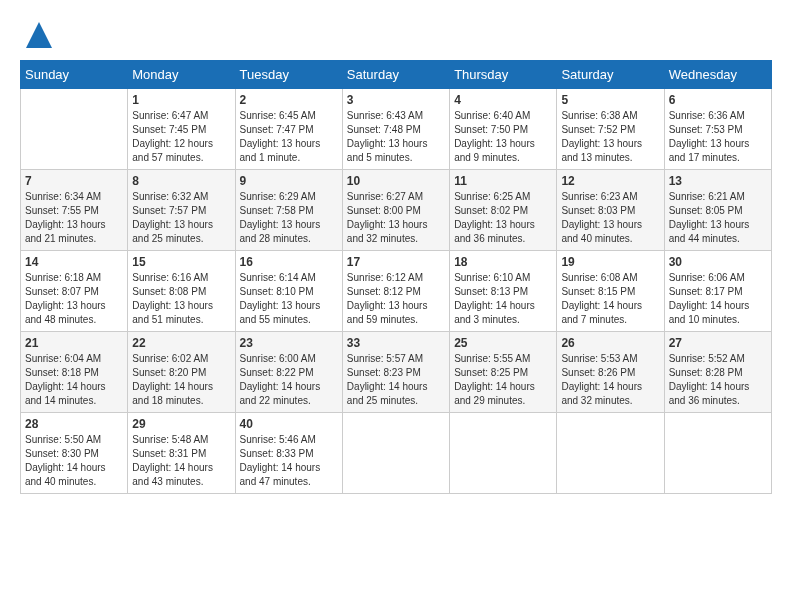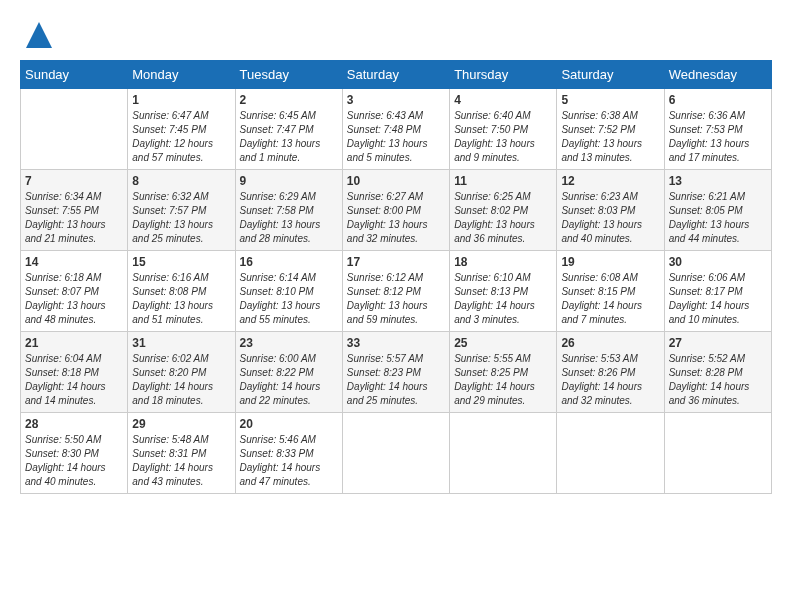--- a/index.html
+++ b/index.html
@@ -80,21 +80,20 @@
     .day-number {
       font-weight: bold;
       font-size: 12px;
       margin-bottom: 2px;
       color: #333;
     }
     .day-info {
       font-size: 10px;
       color: #333;
       line-height: 1.4;
-      font-style: italic;
     }
     .empty-cell {
       background: #fff !important;
     }
   </style>
 </head>
 <body>
 
 <div class="header">
   <div class="logo">
@@ -211,21 +210,21 @@
           <div class="day-number">30</div>
           <div class="day-info">Sunrise: 6:06 AM<br>Sunset: 8:17 PM<br>Daylight: 14 hours and 10 minutes.</div>
         </td>
       </tr>
       <tr>
         <td>
           <div class="day-number">21</div>
           <div class="day-info">Sunrise: 6:04 AM<br>Sunset: 8:18 PM<br>Daylight: 14 hours and 14 minutes.</div>
         </td>
         <td>
-          <div class="day-number">31</div>
+          <div class="day-number">22</div>
           <div class="day-info">Sunrise: 6:02 AM<br>Sunset: 8:20 PM<br>Daylight: 14 hours and 18 minutes.</div>
         </td>
         <td>
           <div class="day-number">23</div>
           <div class="day-info">Sunrise: 6:00 AM<br>Sunset: 8:22 PM<br>Daylight: 14 hours and 22 minutes.</div>
         </td>
         <td>
           <div class="day-number">33</div>
           <div class="day-info">Sunrise: 5:57 AM<br>Sunset: 8:23 PM<br>Daylight: 14 hours and 25 minutes.</div>
         </td>
@@ -245,21 +244,21 @@
       <tr>
         <td>
           <div class="day-number">28</div>
           <div class="day-info">Sunrise: 5:50 AM<br>Sunset: 8:30 PM<br>Daylight: 14 hours and 40 minutes.</div>
         </td>
         <td>
           <div class="day-number">29</div>
           <div class="day-info">Sunrise: 5:48 AM<br>Sunset: 8:31 PM<br>Daylight: 14 hours and 43 minutes.</div>
         </td>
         <td>
-          <div class="day-number">20</div>
+          <div class="day-number">40</div>
           <div class="day-info">Sunrise: 5:46 AM<br>Sunset: 8:33 PM<br>Daylight: 14 hours and 47 minutes.</div>
         </td>
         <td class="empty-cell"></td>
         <td class="empty-cell"></td>
         <td class="empty-cell"></td>
         <td class="empty-cell"></td>
       </tr>
     </tbody>
 </table>
 

